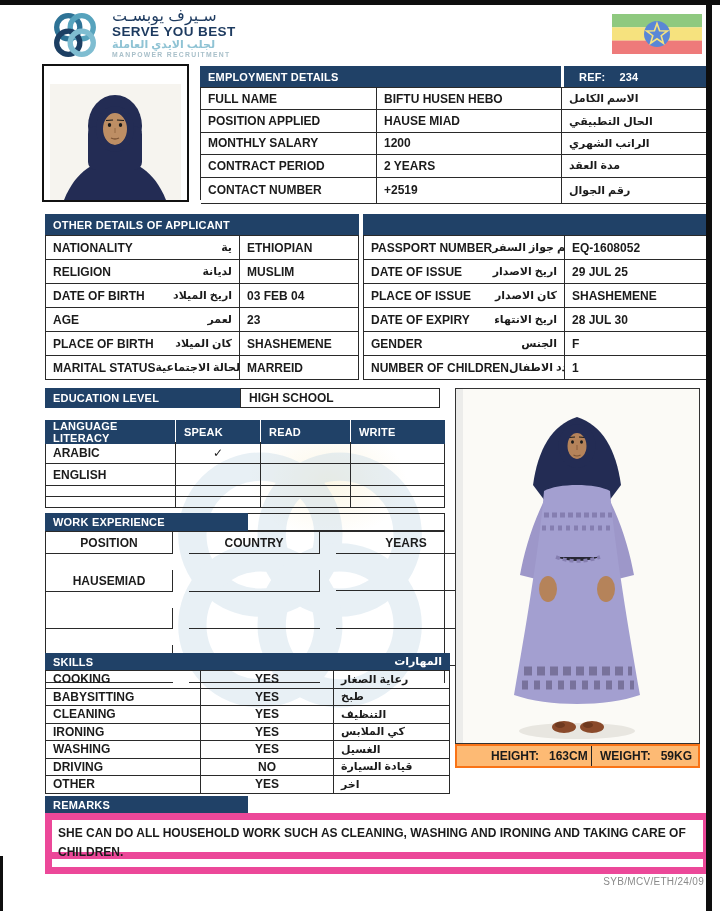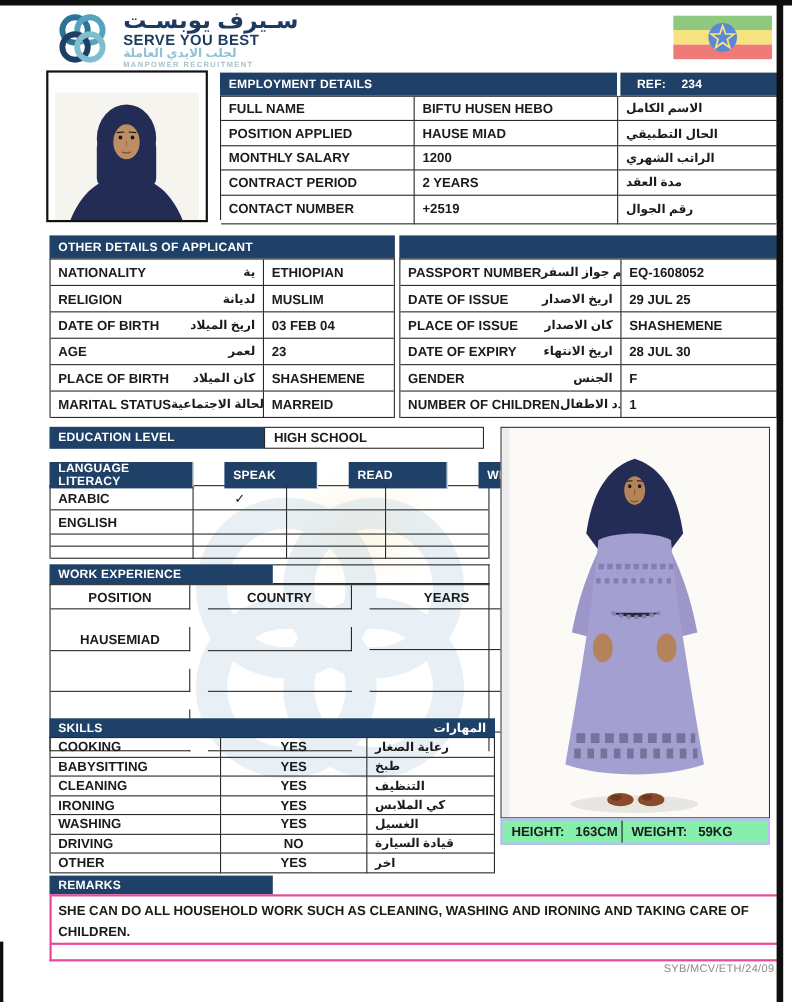--- a/index.html
+++ b/index.html
@@ -12,21 +12,21 @@
   
   .wm{position:absolute;left:130px;top:415px;z-index:0;opacity:.38;}
   .blob{position:absolute;z-index:0;border-radius:50%;}
   .blob-a{left:545px;top:398px;width:160px;height:150px;background:radial-gradient(ellipse,rgba(246,230,182,.55),rgba(246,230,182,0) 70%);}
   .blob-b{left:556px;top:588px;width:150px;height:160px;background:radial-gradient(ellipse,rgba(246,230,182,.45),rgba(246,230,182,0) 70%);}
   .blob-c{left:248px;top:424px;width:160px;height:115px;background:radial-gradient(ellipse,rgba(248,238,205,.5),rgba(248,238,205,0) 70%);}
   .abs{position:absolute;z-index:1;}
   
   .logo-wrap{left:46px;top:8px;display:flex;align-items:flex-start;}
   .logo-text{margin-left:8px;line-height:1.05;}
-  .logo-ar{font-size:21px;font-weight:bold;color:#1d3a5f;}
+  .logo-ar{font-size:16px;font-weight:normal;color:#1d3a5f;}
   .logo-en{font-size:13.5px;font-weight:bold;color:#1d3a5f;letter-spacing:.4px;}
   .logo-ar2{font-size:11px;color:#8fc3d4;font-weight:bold;}
   .logo-en2{font-size:6.8px;color:#a9c0ca;letter-spacing:1.3px;font-weight:bold;}
   
   .flag{left:612px;top:14px;width:90px;height:40px;}
   
   .bar{background:#204167;color:#ffffff;font-weight:bold;font-size:11px;
        display:flex;align-items:center;padding:0 8px;box-sizing:border-box;letter-spacing:.2px;}
   
   .cell{box-sizing:border-box;border-right:1px solid #2a2a2a;border-bottom:1px solid #2a2a2a;
@@ -36,23 +36,23 @@
   .tbl{box-sizing:border-box;border:1px solid #2a2a2a;border-bottom:none;background:transparent;}
   .tbl .rowgrid{display:grid;}
   .lblpair{justify-content:space-between;}
   .ar{font-size:11px;font-weight:bold;direction:rtl;}
   .ctr{justify-content:center;}
   .rt{justify-content:flex-end;}
   
   .photo-box{border:2px solid #111;background:#ffffff;box-sizing:border-box;display:flex;align-items:flex-end;justify-content:center;}
   .fullphoto-box{border:1px solid #333;background:#fbfaf6;box-sizing:border-box;overflow:hidden;}
   .footer-code{color:#8a8a8a;font-size:10px;letter-spacing:.3px;}
-  .remarks-box{border:2px solid #ec4899;box-sizing:border-box;font-size:12px;font-weight:bold;
+  .remarks-box{border:7px solid #ec4899;box-sizing:border-box;font-size:12px;font-weight:bold;
                padding:4px 6px;line-height:1.55;background:transparent;}
-  .hw-bar{border:2px solid #c4b5fd;box-sizing:border-box;display:flex;background:#86efac;}
+  .hw-bar{border:2px solid #f97316;box-sizing:border-box;display:flex;background:#fdba74;padding-left:26px;}
   .hw-cell{display:flex;align-items:center;font-size:12px;font-weight:bold;padding:0 8px;box-sizing:border-box;}
 </style>
 </head>
 <body>
 
 <div class="page">
 
   <div class="edge-top"></div>
   <div class="edge-right"></div>
   <div class="edge-left"></div>
@@ -216,21 +216,21 @@
       <div class="cell last">1</div>
     </div>
   </div>
 
   <div class="abs bar" style="left:45px;top:388px;width:195px;height:20px;">
     <span>EDUCATION LEVEL</span>
   </div>
   <div class="abs" style="left:240px;top:388px;width:200px;height:20px;border:1px solid #2a2a2a;box-sizing:border-box;display:flex;align-items:center;padding:0 8px;font-size:12px;font-weight:bold;">HIGH   SCHOOL</div>
 
   <div class="abs" style="left:45px;top:420px;width:400px;">
-    <div style="display:grid;grid-template-columns:131px 85px 90px 94px;height:21px;gap:28px;">
+    <div style="display:grid;grid-template-columns:131px 85px 90px 94px;height:21px;">
       <div class="bar" style="border-right:1px solid #fff;">LANGUAGE LITERACY</div>
       <div class="bar" style="border-right:1px solid #fff;">SPEAK</div>
       <div class="bar" style="border-right:1px solid #fff;">READ</div>
       <div class="bar">WRITE</div>
     </div>
     <div class="tbl" style="width:400px;">
       <div class="rowgrid" style="grid-template-columns:130px 85px 90px 93px;">
         <div class="cell" style="height:22px;">ARABIC</div>
         <div class="cell ctr">✓</div>
         <div class="cell ctr"></div>

